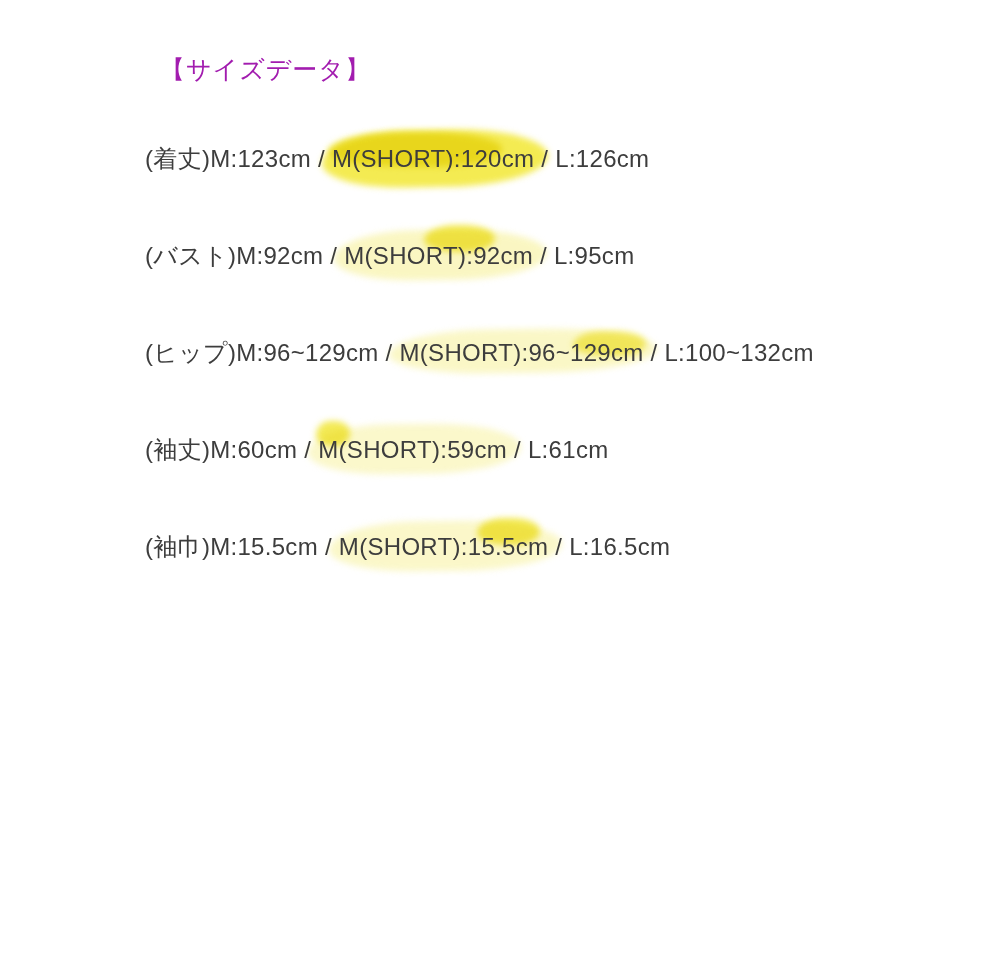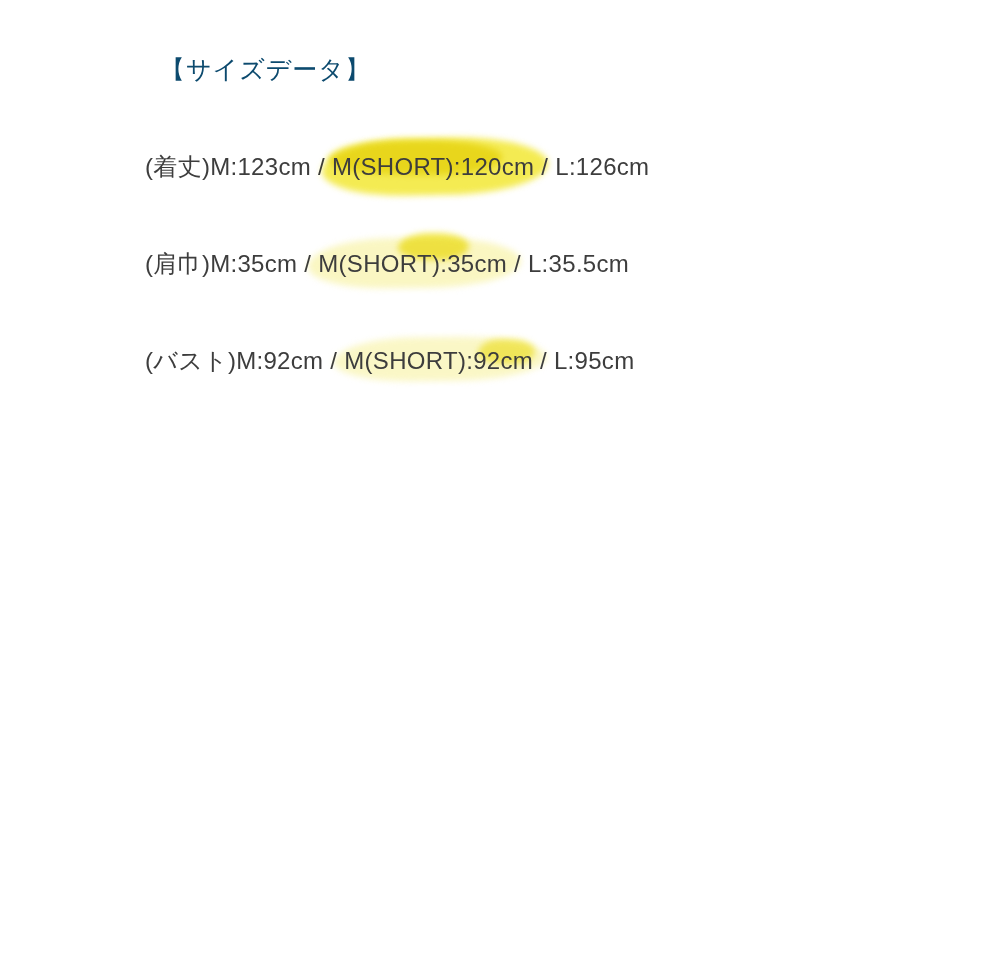--- a/index.html
+++ b/index.html
@@ -16,27 +16,27 @@
     color: #3d3d3d;
   }
   .page-title {
     position: absolute;
     left: 160px;
     top: 53px;
     margin: 0;
     font-size: 25px;
     font-weight: 500;
     letter-spacing: 1px;
-    color: #0c4a6e;
+    color: #a21caf;
     white-space: nowrap;
   }
   .rows {
     position: absolute;
     left: 145px;
-    top: 152px;
+    top: 144px;
   }
   .row {
     position: relative;
     height: 97px;
     font-size: 24px;
     line-height: 30px;
     letter-spacing: 0.3px;
     white-space: nowrap;
   }
   .seg { position: relative; }
@@ -87,22 +87,24 @@
   .row:nth-child(8) .b2 { left: 58%; top: -42%; width: 33%; height: 85%; }
 </style>
 </head>
 <body style="color: rgb(61, 61, 61); background: rgb(255, 255, 255);">
 
 <div class="page">
   <h2 class="page-title">【サイズデータ】</h2>
   <div class="rows">
   <div class="row"><span class="seg prefix">(着丈)M:123cm / </span><span class="hl"><i class="blob b1"></i><i class="blob b2"></i><span class="hl-text">M(SHORT):120cm</span></span><span class="seg suffix"> / L:126cm</span></div>
 
-  <div class="row"><span class="seg prefix">(肩巾)M:35cm / </span><span class="hl"><i class="blob b1"></i><i class="blob b2"></i><span class="hl-text">M(SHORT):35cm</span></span><span class="seg suffix"> / L:35.5cm</span></div>
 
   <div class="row"><span class="seg prefix">(バスト)M:92cm / </span><span class="hl"><i class="blob b1"></i><i class="blob b2"></i><span class="hl-text">M(SHORT):92cm</span></span><span class="seg suffix"> / L:95cm</span></div>
 
 
+  <div class="row"><span class="seg prefix">(ヒップ)M:96~129cm / </span><span class="hl"><i class="blob b1"></i><i class="blob b2"></i><span class="hl-text">M(SHORT):96~129cm</span></span><span class="seg suffix"> / L:100~132cm</span></div>
 
 
+  <div class="row"><span class="seg prefix">(袖丈)M:60cm / </span><span class="hl"><i class="blob b1"></i><i class="blob b2"></i><span class="hl-text">M(SHORT):59cm</span></span><span class="seg suffix"> / L:61cm</span></div>
 
+  <div class="row"><span class="seg prefix">(袖巾)M:15.5cm / </span><span class="hl"><i class="blob b1"></i><i class="blob b2"></i><span class="hl-text">M(SHORT):15.5cm</span></span><span class="seg suffix"> / L:16.5cm</span></div>
 </div>
 </div>
 
 </body></html>

